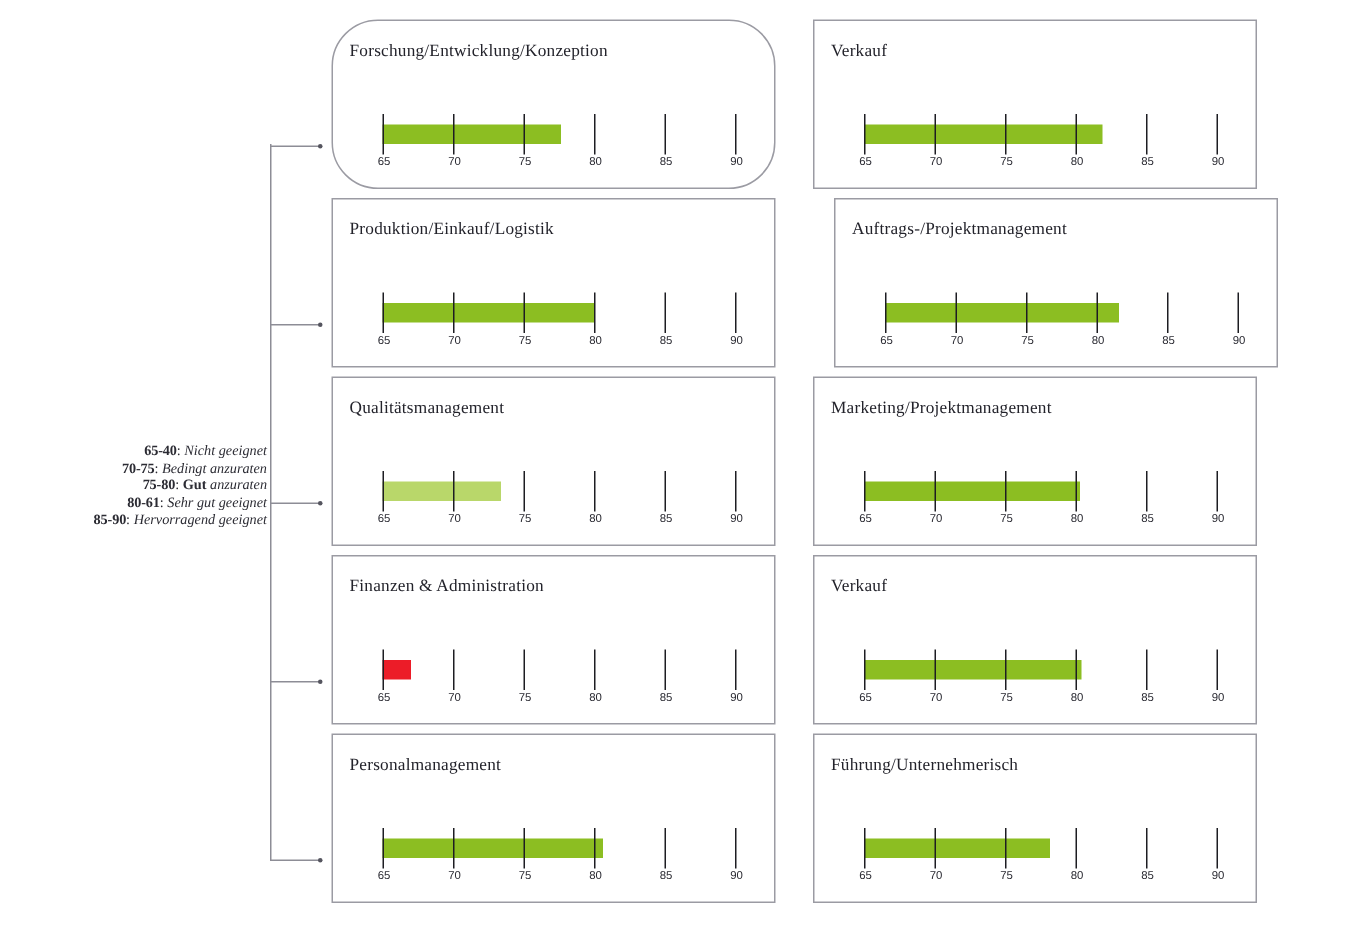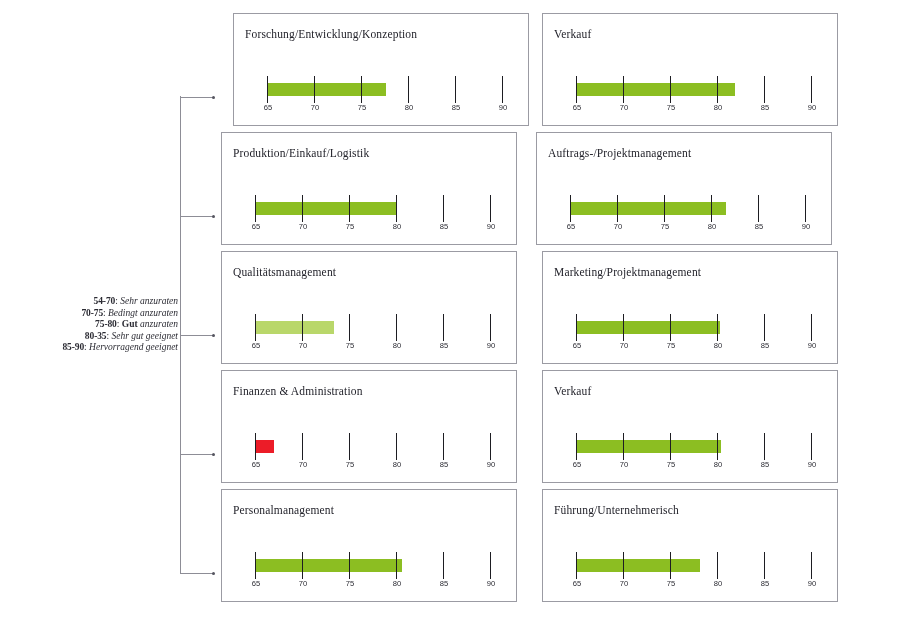--- a/index.html
+++ b/index.html
@@ -83,43 +83,43 @@
     transform:translateX(-50%);
     white-space:nowrap;
   }
 </style>
 </head>
 <body>
 
 <div id="canvas">
 
   <div class="legend" id="legend">
-      <div class="legend-row"><span class="legend-range">54-70</span><span>: </span><span class="legend-label">Sehr anzuraten</span></div>
+      <div class="legend-row"><span class="legend-range">65-40</span><span>: </span><span class="legend-label">Nicht geeignet</span></div>
       <div class="legend-row"><span class="legend-range">70-75</span><span>: </span><span class="legend-label">Bedingt anzuraten</span></div>
       <div class="legend-row"><span class="legend-range">75-80</span><span>: </span><span class="legend-label strong">Gut</span><span class="legend-label"> anzuraten</span></div>
-      <div class="legend-row"><span class="legend-range">80-35</span><span>: </span><span class="legend-label">Sehr gut geeignet</span></div>
+      <div class="legend-row"><span class="legend-range">80-61</span><span>: </span><span class="legend-label">Sehr gut geeignet</span></div>
       <div class="legend-row"><span class="legend-range">85-90</span><span>: </span><span class="legend-label">Hervorragend  geeignet</span></div>
     </div>
 
   <div class="tree" id="tree">
     <div class="trunk"></div>
   <div class="branch" style="top: 97px;"></div>
       <div class="branch-dot" style="top: 97px;"></div>
       <div class="branch" style="top: 216px;"></div>
       <div class="branch-dot" style="top: 216px;"></div>
       <div class="branch" style="top: 335px;"></div>
       <div class="branch-dot" style="top: 335px;"></div>
       <div class="branch" style="top: 454px;"></div>
       <div class="branch-dot" style="top: 454px;"></div>
       <div class="branch" style="top: 573px;"></div>
       <div class="branch-dot" style="top: 573px;"></div>
     </div>
 
   <div class="grid" id="grid">
-      <div class="panel" style="left: 12px; top: 0px;">
+      <div class="panel" style="left: 0px; top: 0px; border-radius: 31px;">
         <div class="panel-title">Forschung/Entwicklung/Konzeption</div>
         <div class="chart">
           <div class="bar" style="left: 11px; width: 119.38px; background: rgb(140, 190, 34);"></div>
           <div class="tick" style="left: 11px;"></div>
           <div class="ticklabel" style="left: 12px;">65</div>
           <div class="tick" style="left: 58px;"></div>
           <div class="ticklabel" style="left: 59px;">70</div>
           <div class="tick" style="left: 105px;"></div>
           <div class="ticklabel" style="left: 106px;">75</div>
           <div class="tick" style="left: 152px;"></div>
@@ -159,21 +159,21 @@
           <div class="tick" style="left: 105px;"></div>
           <div class="ticklabel" style="left: 106px;">75</div>
           <div class="tick" style="left: 152px;"></div>
           <div class="ticklabel" style="left: 153px;">80</div>
           <div class="tick" style="left: 199px;"></div>
           <div class="ticklabel" style="left: 200px;">85</div>
           <div class="tick" style="left: 246px;"></div>
           <div class="ticklabel" style="left: 247px;">90</div>
         </div>
       </div>
-      <div class="panel" style="left: 315px; top: 119px;">
+      <div class="panel" style="left: 335px; top: 119px;">
         <div class="panel-title">Auftrags-/Projektmanagement</div>
         <div class="chart">
           <div class="bar" style="left: 11px; width: 156.04px; background: rgb(140, 190, 34);"></div>
           <div class="tick" style="left: 11px;"></div>
           <div class="ticklabel" style="left: 12px;">65</div>
           <div class="tick" style="left: 58px;"></div>
           <div class="ticklabel" style="left: 59px;">70</div>
           <div class="tick" style="left: 105px;"></div>
           <div class="ticklabel" style="left: 106px;">75</div>
           <div class="tick" style="left: 152px;"></div>

